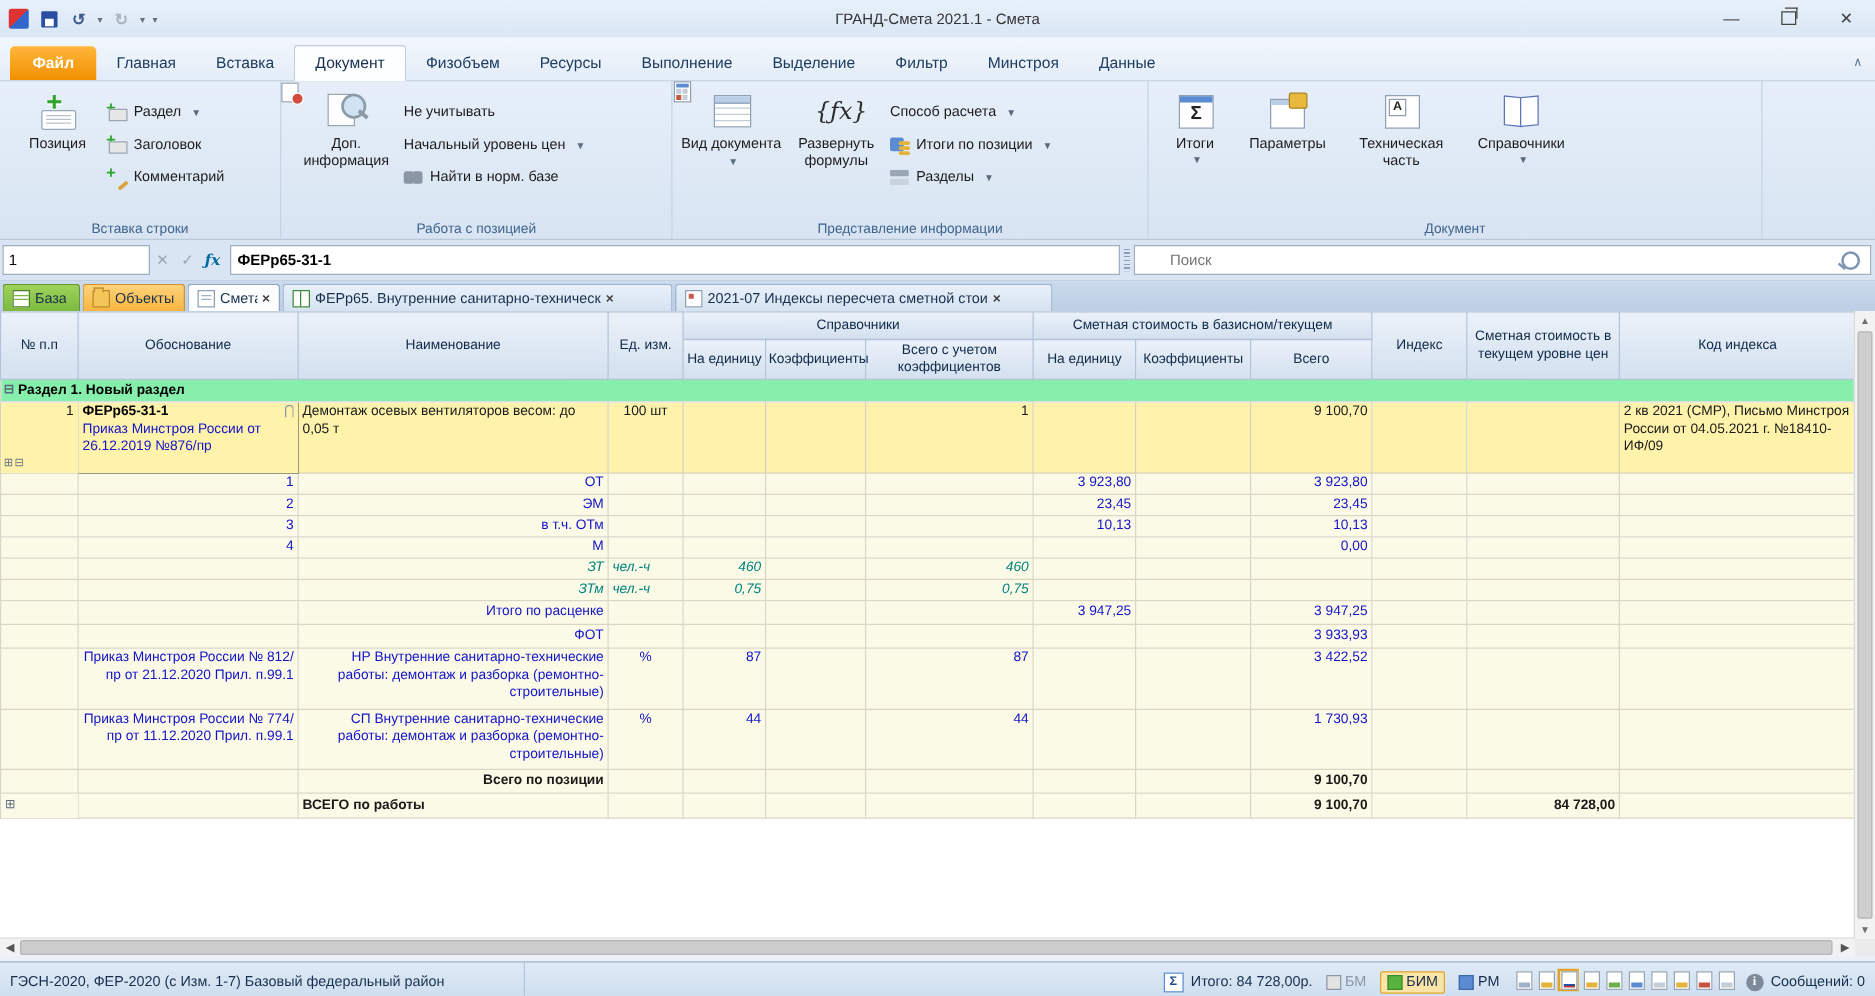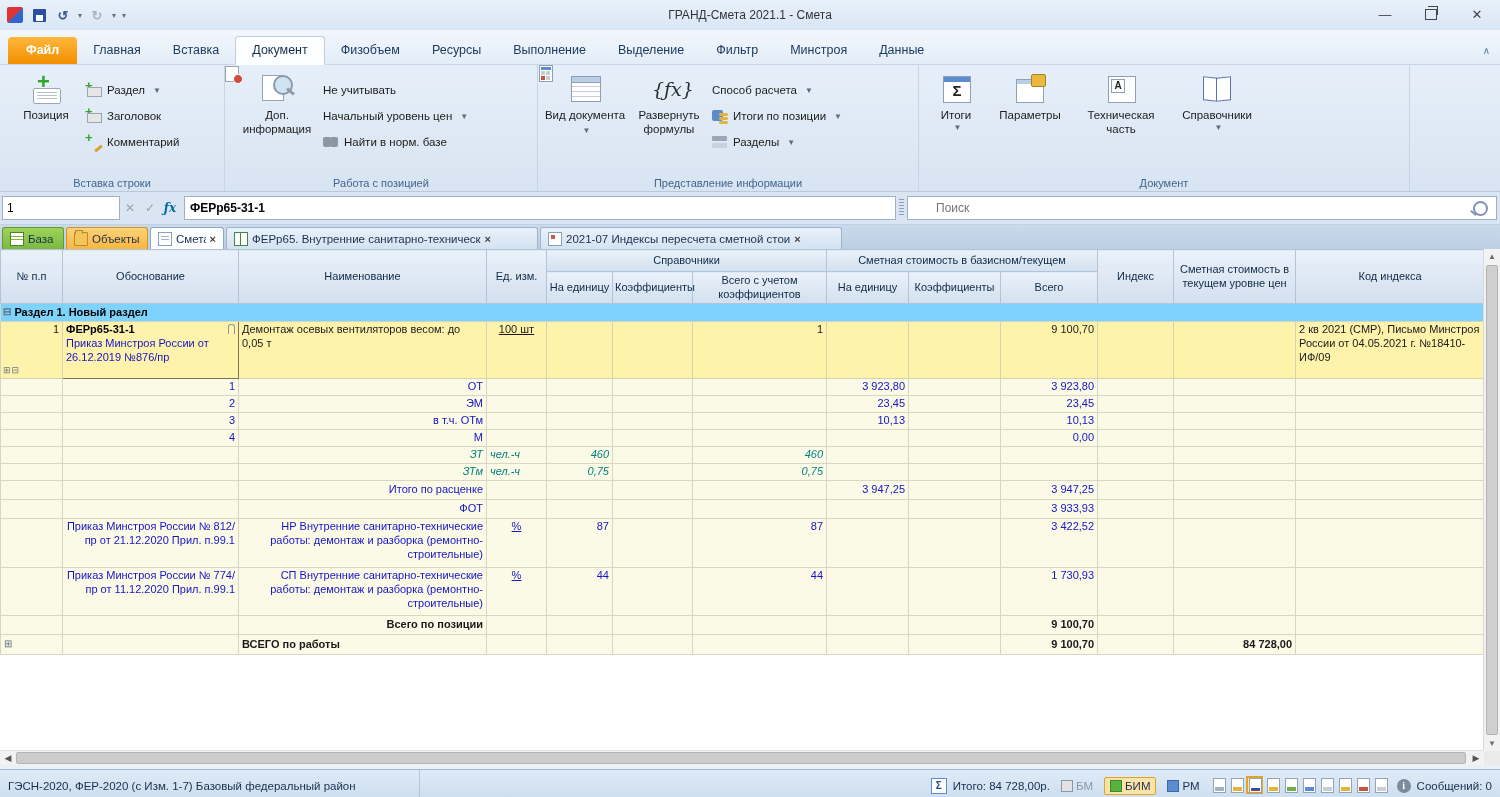--- a/index.html
+++ b/index.html
@@ -118,23 +118,23 @@
   .ti.book:after{content:"";position:absolute;left:5px;top:0;bottom:0;width:1px;background:#3E8A3E;}
   .ti.doc2{background:#fff;border:1px solid #8FA0B4;}
   .ti.doc2:after{content:"";position:absolute;left:2px;top:2px;width:4px;height:4px;background:#C75B4A;}
 
   
   .content{position:relative;height:516px;background:#fff;}
   table.grid{border-collapse:collapse;table-layout:fixed;width:1484px;font-size:11px;}
   .grid th{background:linear-gradient(#EAF1F9,#D3E0EF);border:1px solid #B3C3D8;font-weight:normal;color:#102A48;text-align:center;padding:1px 2px;line-height:1.2;}
   .grid td{border:1px solid #DAD6C6;padding:1px 3px;vertical-align:middle;line-height:1.25;overflow:hidden;background:#FBFAE6;}
   .grid tr.main td{background:#FFF3AC;border-color:#D8D2B4;}
-  .grid td.section{background:#7dd3fc;border:1px solid #D5D5CA;font-weight:bold;color:#000;padding-left:2px;}
+  .grid td.section{background:#86efac;border:1px solid #D5D5CA;font-weight:bold;color:#000;padding-left:2px;}
   .grid tr.grand td{border-top:1px solid #A8A494;}
-  .r{text-align:right;} .l{text-align:left;} .c{text-align:center;text-decoration:underline;}
+  .r{text-align:right;} .l{text-align:left;} .c{text-align:center;}
   .blue{color:#1414C8;} .teal{color:#00827F;font-style:italic;} .bold{font-weight:bold;}
   .top{vertical-align:top !important;}
   .rel{position:relative;}
   .ref-code{font-weight:bold;color:#000;}
   .ref-sub{color:#1414C8;}
   .sel{border:1px solid #7A7650 !important;}
   .clip{position:absolute;right:3px;top:2px;width:5px;height:9px;border:1px solid #8C97A6;border-radius:3px 3px 0 0;border-bottom:none;}
   .rowexp{position:absolute;left:2px;bottom:2px;font-size:9px;color:#6E7884;letter-spacing:1px;}
   .expbox{display:inline-block;font-size:10px;color:#5B6B7E;margin-right:3px;vertical-align:middle;}
   td .expleft{position:absolute;left:3px;top:3px;font-size:10px;color:#5B6B7E;}

